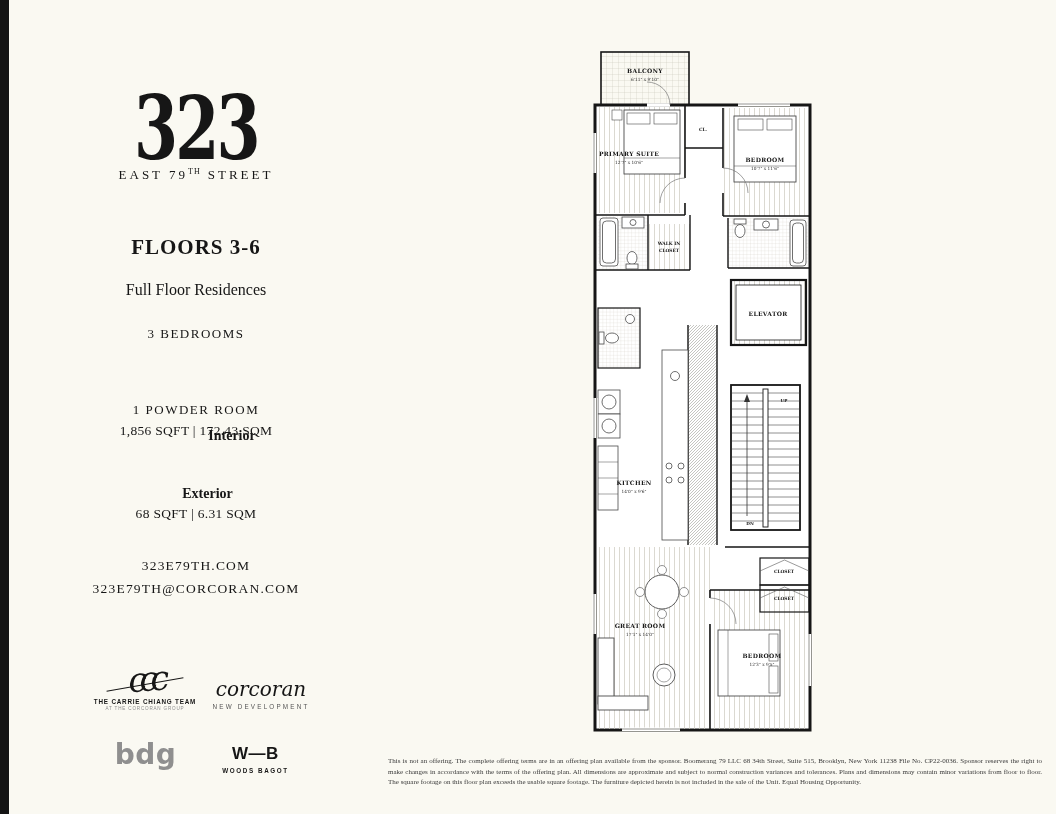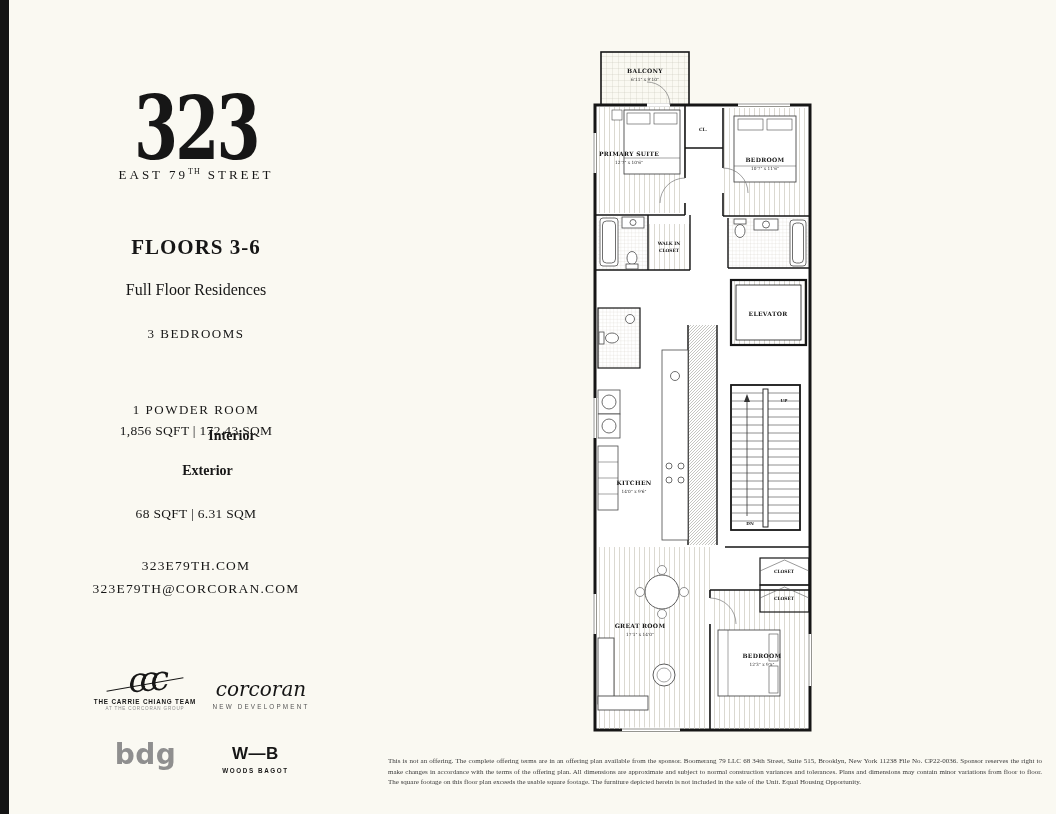--- a/index.html
+++ b/index.html
@@ -14,21 +14,21 @@
   .bignum span { display:inline-block; transform:scaleX(0.72); letter-spacing:-4px; }
   .street { top:167px; font-size:13px; letter-spacing:3px; }
   .street sup { font-size:8px; letter-spacing:1px; }
   .street .suffix { margin-left:7px; }
   .floors { top:235px; font-size:21px; font-weight:700; letter-spacing:1px; }
   .restype { top:281px; font-size:16px; }
   .feat { font-size:13px; letter-spacing:1.5px; }
   .f1 { top:326px; } .f2 { top:353px; } .f3 { top:380px;margin-top:22px; }
   .seclab { font-size:14px; font-weight:700; }
   .secval { font-size:13.5px; letter-spacing:0.3px; }
-  .il { top:428px;margin-left:36px; } .iv { top:423px; } .el { top:463px;padding-left:23px; } .ev { top:506px; }
+  .il { top:428px;margin-left:36px; } .iv { top:423px; } .el { top:486px;padding-left:23px; } .ev { top:506px; }
   .contact { font-size:13.5px; letter-spacing:1.2px; }
   .web { top:558px; } .mail { top:581px; }
 
   .logo { position:absolute; text-align:center; }
   .ccc { left:86px; top:662px; width:118px; }
   .ccc .script { font-family:"DejaVu Serif", serif; font-style:italic; font-size:34px;
                  letter-spacing:-8px; line-height:1; display:inline-block; transform:rotate(-4deg); }
   .ccc .strike { position:absolute; left:20px; top:22px; width:78px; height:1.2px;
                  background:#161616; transform:rotate(-10deg); }
   .tiny-b { font-size:6.3px; font-weight:700; letter-spacing:0.8px; margin-top:2px;

